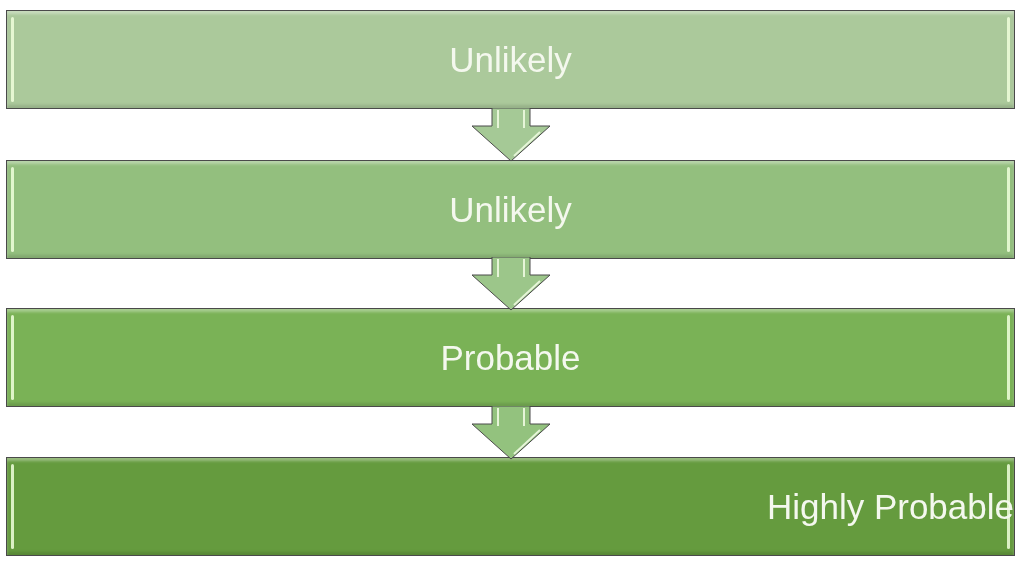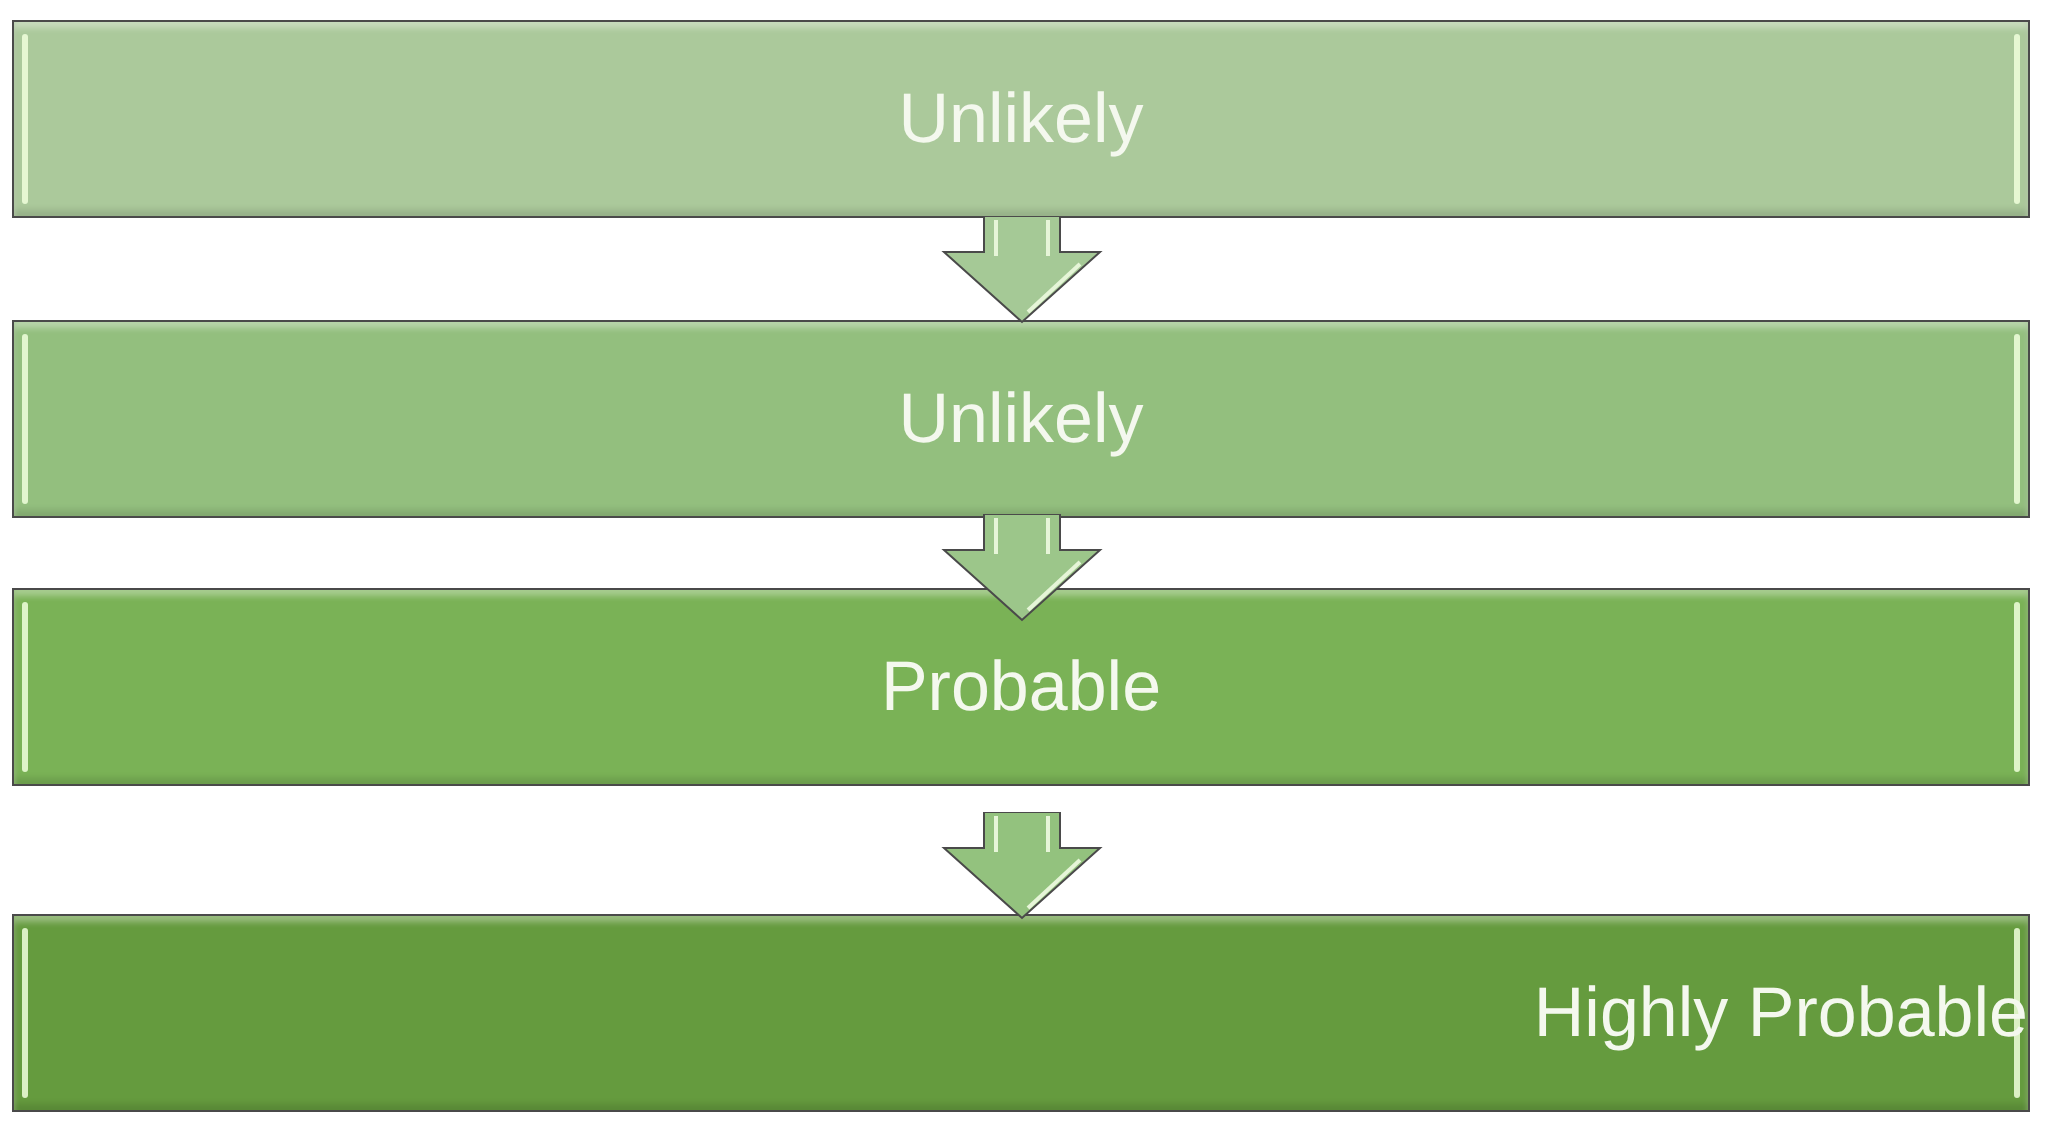--- a/index.html
+++ b/index.html
@@ -29,21 +29,21 @@
   <span>Unlikely</span>
 </div>
 
 <svg class="arrow" style="top:257px;" viewBox="0 0 82 54">
   <polygon points="22,0 60,0 60,18 80,18 41,53 2,18 22,18" fill="#9cc68a" stroke="#4a4a4a" stroke-width="1"></polygon>
   <line x1="28" y1="2" x2="28" y2="20" stroke="#e6f5d8" stroke-width="2"></line>
   <line x1="54" y1="2" x2="54" y2="20" stroke="#e6f5d8" stroke-width="2"></line>
   <line x1="44" y1="48" x2="70" y2="24" stroke="#e6f5d8" stroke-width="2"></line>
 </svg>
 
-<div class="box" style="top:294px;background:#7ab256;justify-content:center;">
+<div class="box" style="top:308px;background:#7ab256;justify-content:center;">
   <span>Probable</span>
 </div>
 
 <svg class="arrow" style="top:406px;" viewBox="0 0 82 54">
   <polygon points="22,0 60,0 60,18 80,18 41,53 2,18 22,18" fill="#93c27e" stroke="#4a4a4a" stroke-width="1"></polygon>
   <line x1="28" y1="2" x2="28" y2="20" stroke="#e6f5d8" stroke-width="2"></line>
   <line x1="54" y1="2" x2="54" y2="20" stroke="#e6f5d8" stroke-width="2"></line>
   <line x1="44" y1="48" x2="70" y2="24" stroke="#e6f5d8" stroke-width="2"></line>
 </svg>
 

